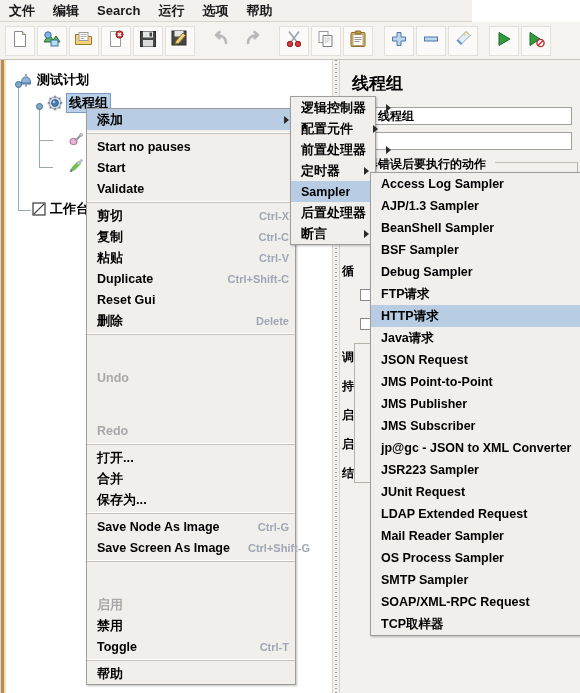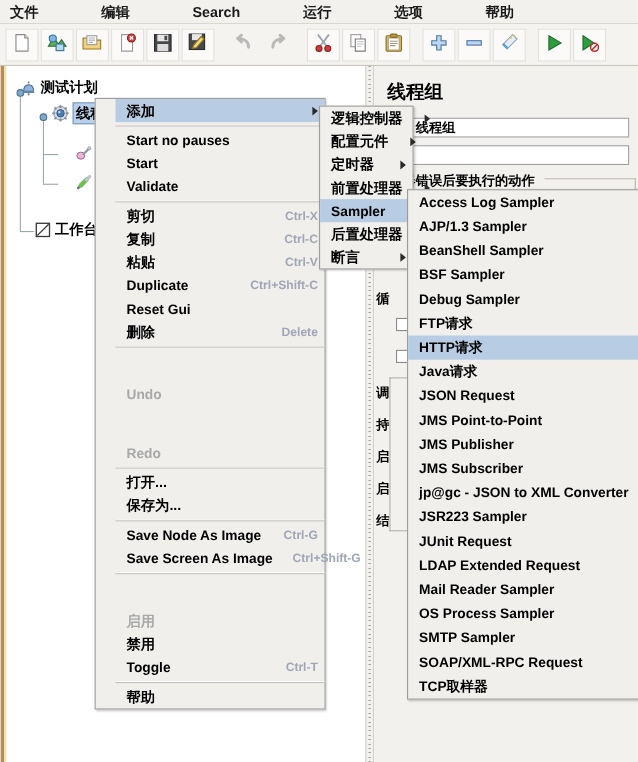--- a/index.html
+++ b/index.html
@@ -14,27 +14,26 @@
     font-size: 12px;
     color: #000000;
     overflow: hidden;
     position: relative;
   }
 
   
   #menubar {
     position: absolute;
     left: 0; top: 0;
-    width: 580px; height: 22px;
+    width: 472px; height: 22px;
     background: #f2f1ee;
     border-bottom: 1px solid #d8d4cc;
     display: flex;
     align-items: center;
     box-sizing: border-box;
-    gap: 39px;
   }
   #menubar .mitem {
     font-size: 13px;
     font-weight: bold;
     color: #1a1a1a;
     padding: 2px 9px;
     white-space: nowrap;
     cursor: default;
   }
 
@@ -219,21 +218,21 @@
   }
   .arrow {
     width: 0; height: 0;
     border-top: 4px solid transparent;
     border-bottom: 4px solid transparent;
     border-left: 5px solid #2a2a2a;
     margin-left: 10px;
     flex: 0 0 auto;
   }
 
-  #popup-main   { left: 86px;  top: 89px;  width: 210px; padding-left: 18px; }
+  #popup-main   { left: 86px;  top: 108px;  width: 210px; }
   #popup-add    { left: 290px; top: 96px;  width: 86px;  }
   #popup-sampler{ left: 370px; top: 172px; width: 250px; }
   #popup-sampler .mrow { height: 22px; }
 
   
   .icn { display:block; }
 </style>
 </head>
 <body>
 
@@ -551,20 +550,24 @@
     <div class="mrow en dis">
       <span class="lbl">Redo</span>
       <span class="spacer"></span>
     </div>
     <div class="msep"></div>
     <div class="mrow cn">
       <span class="lbl">打开...</span>
       <span class="spacer"></span>
     </div>
     <div class="mrow cn">
+      <span class="lbl">合并</span>
+      <span class="spacer"></span>
+    </div>
+    <div class="mrow cn">
       <span class="lbl">保存为...</span>
       <span class="spacer"></span>
     </div>
     <div class="msep"></div>
     <div class="mrow en">
       <span class="lbl">Save Node As Image</span>
       <span class="spacer"></span>
       <span class="acc">Ctrl-G</span>
     </div>
     <div class="mrow en">
@@ -598,26 +601,26 @@
       <span class="lbl">逻辑控制器</span>
       <span class="spacer"></span>
       <span class="arrow"></span>
     </div>
     <div class="mrow cn">
       <span class="lbl">配置元件</span>
       <span class="spacer"></span>
       <span class="arrow"></span>
     </div>
     <div class="mrow cn">
+      <span class="lbl">前置处理器</span>
+      <span class="spacer"></span>
+      <span class="arrow"></span>
+    </div>
+    <div class="mrow cn">
       <span class="lbl">定时器</span>
-      <span class="spacer"></span>
-      <span class="arrow"></span>
-    </div>
-    <div class="mrow cn">
-      <span class="lbl">前置处理器</span>
       <span class="spacer"></span>
       <span class="arrow"></span>
     </div>
     <div class="mrow en sel">
       <span class="lbl">Sampler</span>
       <span class="spacer"></span>
       <span class="arrow"></span>
     </div>
     <div class="mrow cn">
       <span class="lbl">后置处理器</span>

